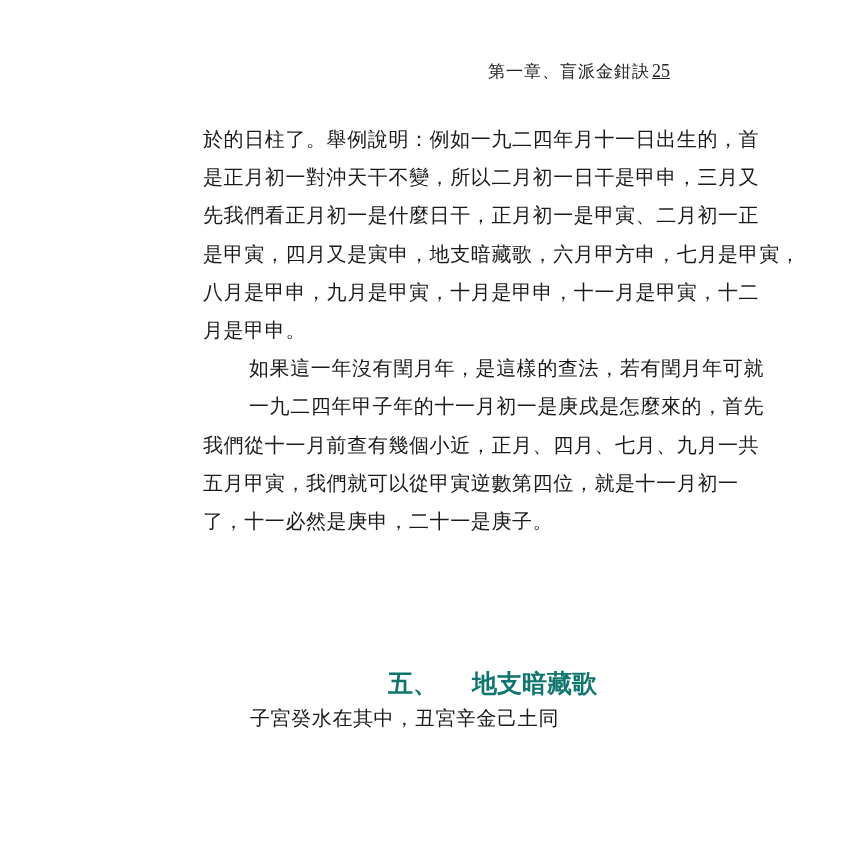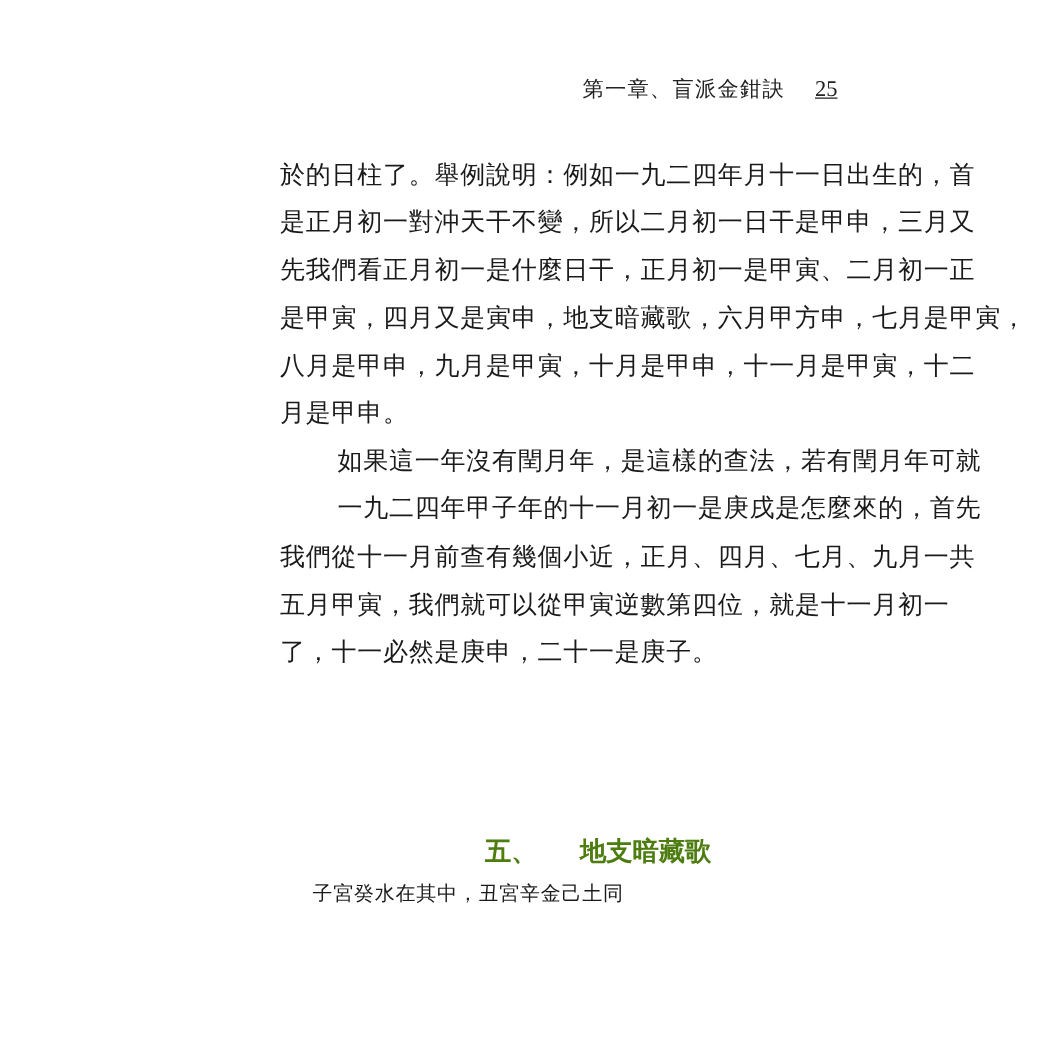--- a/index.html
+++ b/index.html
@@ -14,56 +14,55 @@
   .page-header {
     position: absolute;
     top: 60px; right: 180px;
     font-family: "DejaVu Serif", "Liberation Serif", serif;
     font-size: 17px;
     color: #222;
     white-space: nowrap;
     letter-spacing: 1px;
   }
   .page-header .page-number {
-    margin-left: 24px;
+    margin-left: 2px;
     letter-spacing: 0;
     font-family: "Liberation Serif", "DejaVu Serif", serif;
     font-size: 18px;
     text-decoration: underline;
   }
   .body-text {
     position: absolute;
     left: 203px;
     top: 124px;
     width: 470px;
-    margin-left: 21px;
   }
   .line {
     height: 38.2px;
     line-height: 30px;
     font-size: 20px;
     white-space: nowrap;
     letter-spacing: 0.6px;
   }
   .indent { padding-left: 46px; }
   .section-heading {
     position: absolute;
     top: 667px;
     left: 388px;
-    font-size: 21px;
+    font-size: 25px;
     font-weight: bold;
     white-space: nowrap;
-    color: #4d7c0f;
+    color: #0f766e;
   }
   .section-heading .num { margin-right: 34px; }
   .verse {
     position: absolute;
     top: 705px;
     left: 250px;
-    font-size: 16px;
+    font-size: 20px;
     white-space: nowrap;
     letter-spacing: 0.6px;
   }
 </style>
 </head>
 <body>
 
 <div class="page-header">
   <span>第一章、盲派金鉗訣</span><span class="page-number">25</span>
 </div>

